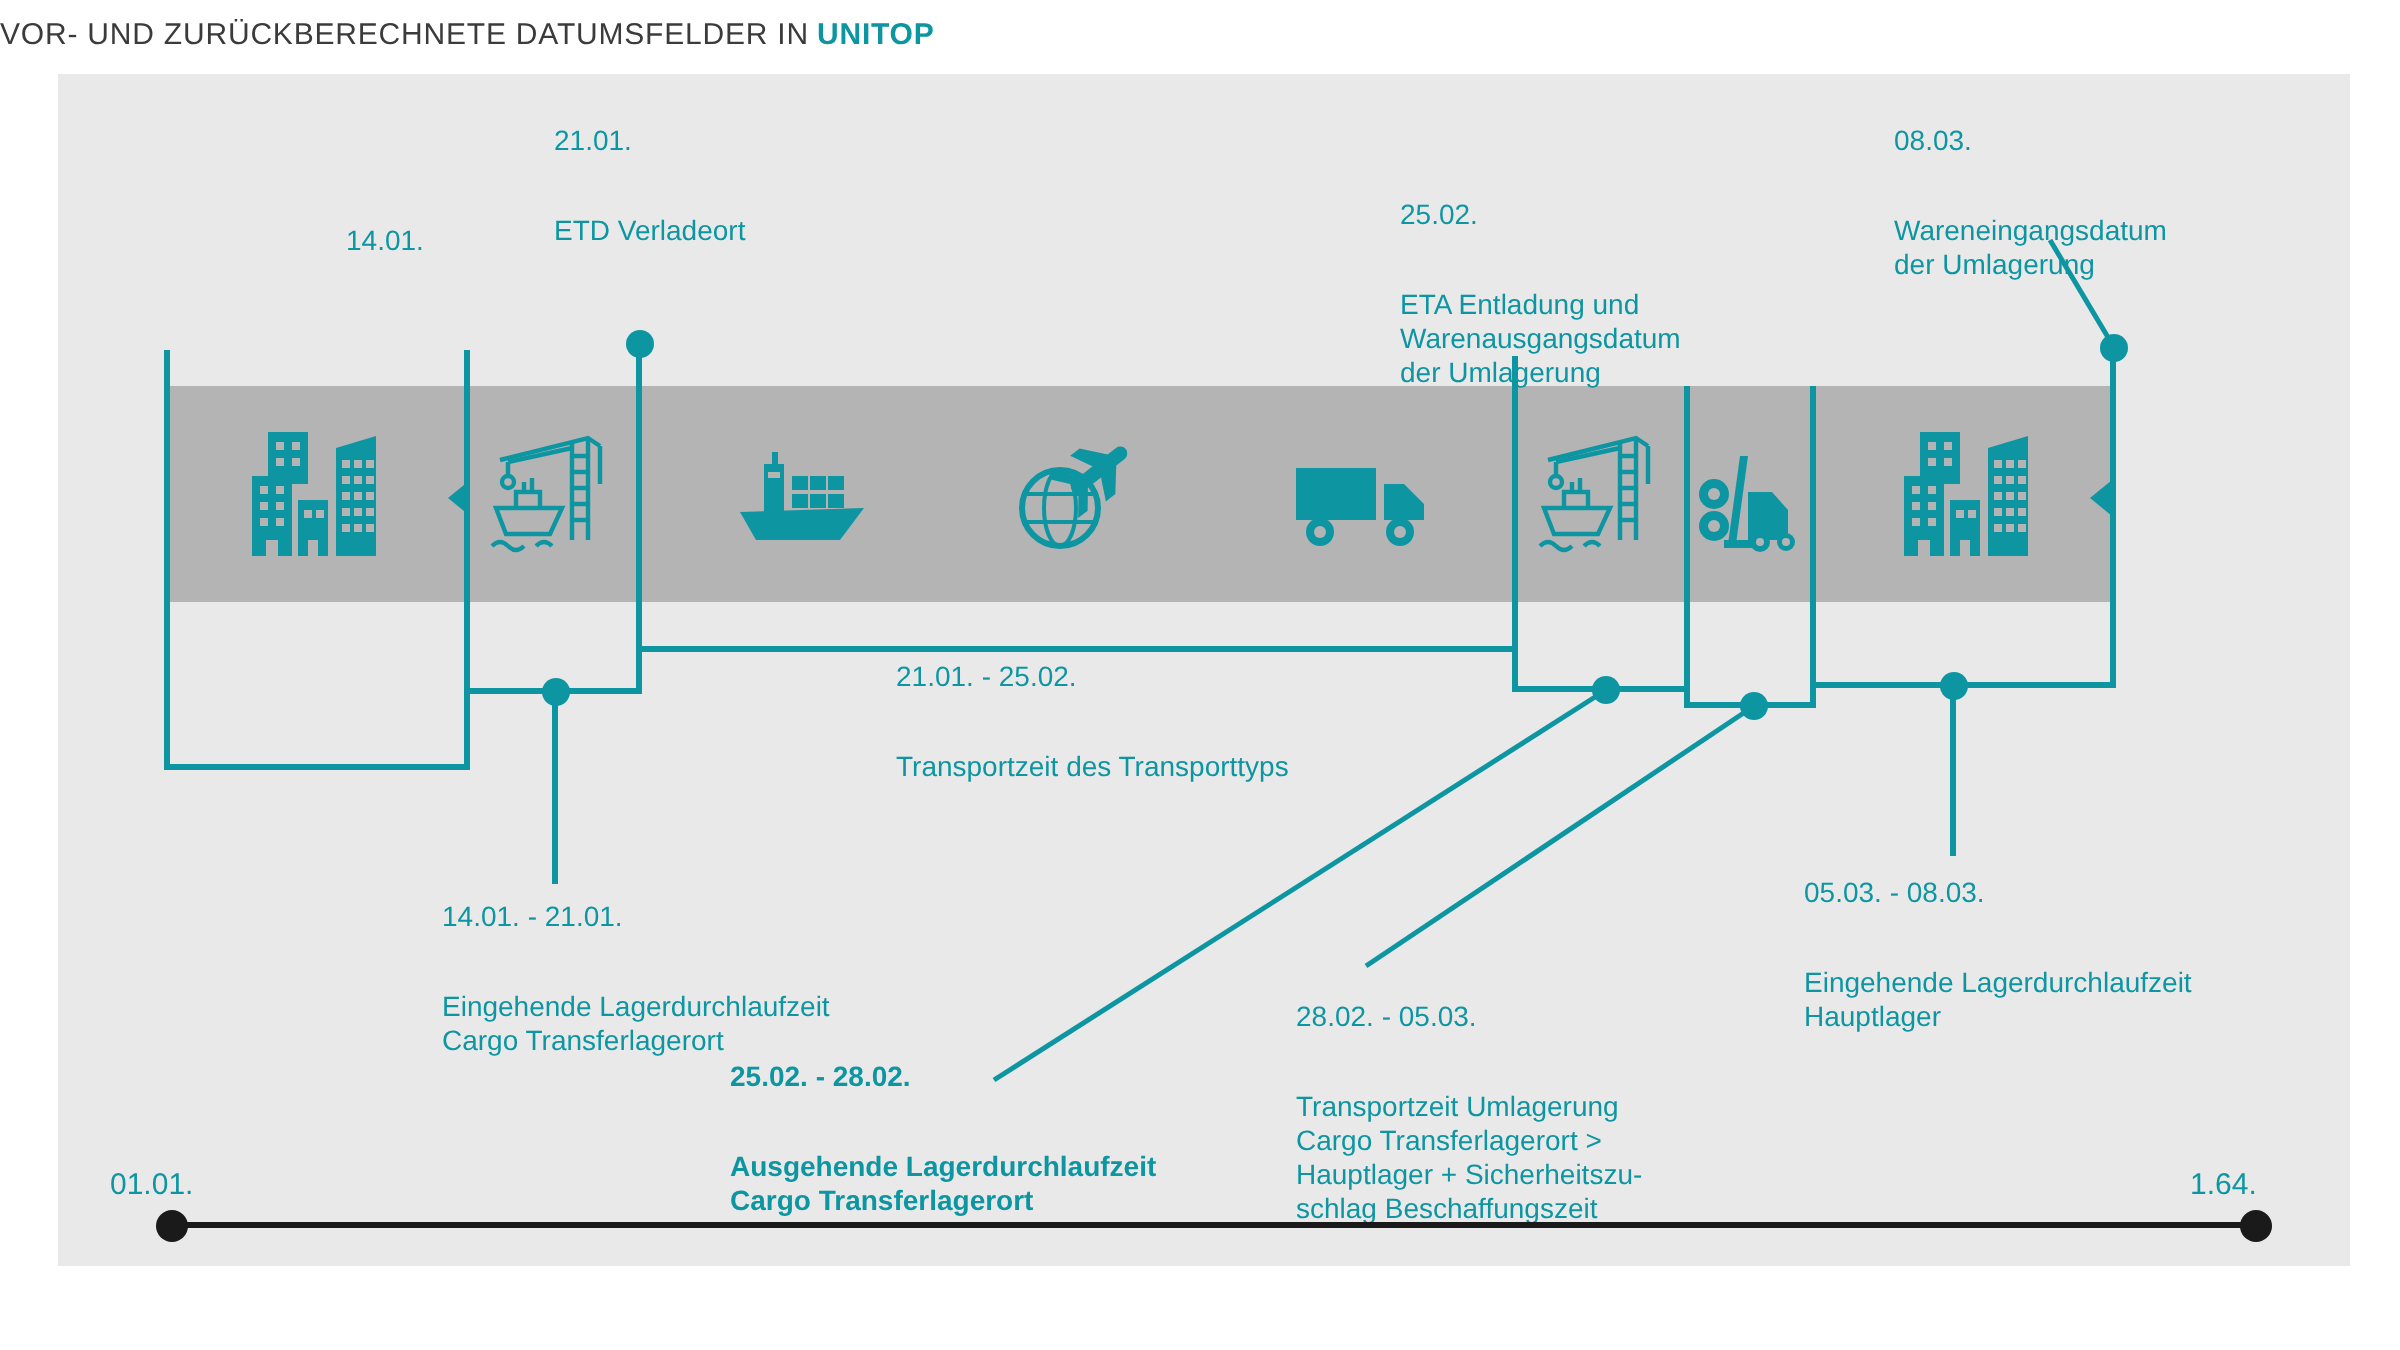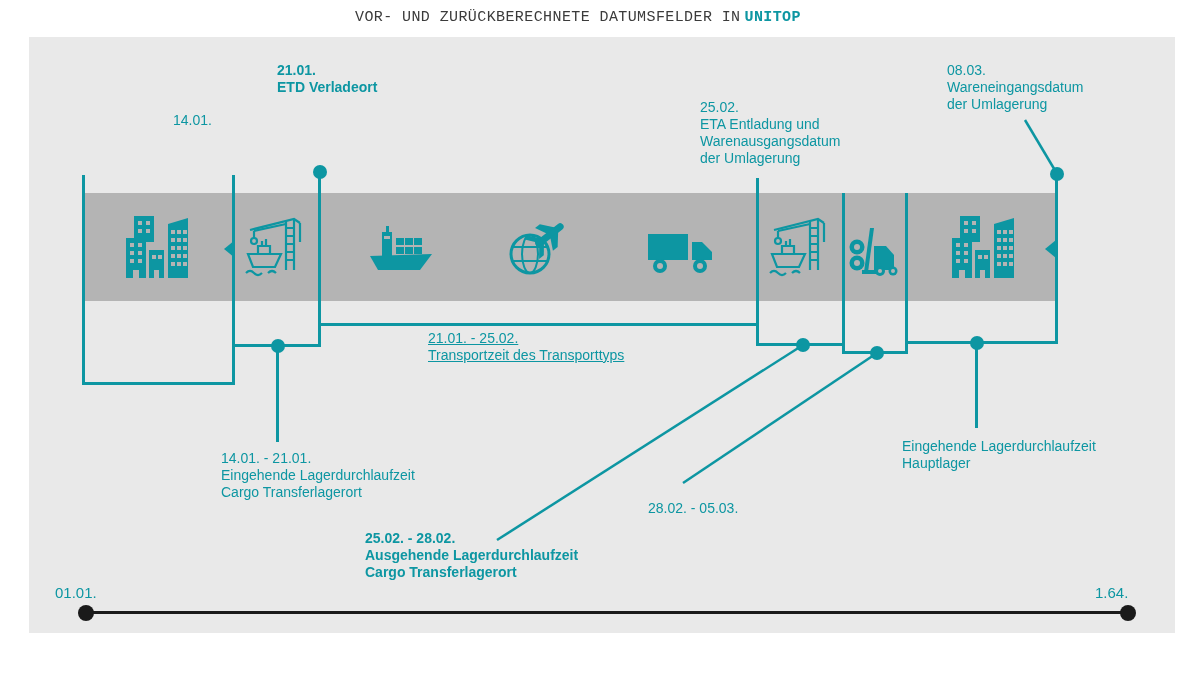--- a/index.html
+++ b/index.html
@@ -1,34 +1,34 @@
 <!DOCTYPE html>
 <html style="--accent: #0d96a2; --band: #b4b4b4; --panel: #e9e9e9; --ink: #3b3b3b; --timeline: #1a1a1a;"><head>
 <meta charset="utf-8">
 <style>
   :root{
     --accent:#0d96a2; --band:#b4b4b4; --panel:#e9e9e9; --ink:#3b3b3b; --timeline:#1a1a1a;
   }
   *{box-sizing:border-box; margin:0; padding:0;}
   body{background:#fff; font-family:"Liberation Sans", sans-serif;}
   .stage{position:relative; width:1200px; height:675px; background:#fff; overflow:hidden;}
-  .title{position:absolute; left:0; width:1156px; text-align:center; color:var(--ink);
-         font-size:15px; letter-spacing:.4px; font-weight:400;font-family:Liberation Mono, monospace;}
+  .title{position:absolute; left:0; width:1156px; text-align:left; color:var(--ink);
+         font-size:15px; letter-spacing:.4px; font-weight:400;}
   .title .brand{color:var(--accent); font-weight:700; margin-left:4px;}
   .panel{position:absolute; left:29px; top:37px; width:1146px; height:596px; background:var(--panel);}
   .band{position:absolute; left:85px; top:193px; width:972px; height:108px; background:var(--band);}
   .icon{position:absolute; color:var(--accent); line-height:0;}
   svg{overflow:visible;}
   .vline,.hline{position:absolute; background:var(--accent);}
   .vline{width:3px;} .hline{height:3px;}
   .dot{position:absolute; width:14px; height:14px; border-radius:50%; background:var(--accent);}
   .tri{position:absolute; width:0; height:0; border-top:9px solid transparent;
        border-bottom:9px solid transparent; border-right:11px solid var(--accent);}
   .lbl{position:absolute; color:var(--accent); font-size:14px; line-height:17px;}
-  .lbl .txt{white-space:pre-line;}
+  .lbl .txt{white-space:pre-line;margin-top:28px;}
   .overlay{position:absolute; left:0; top:0; pointer-events:none;}
   .tl-line{position:absolute; left:86px; top:611px; width:1042px; height:3px; background:var(--timeline);}
   .tl-dot{position:absolute; width:16px; height:16px; border-radius:50%; background:var(--timeline); top:605px;}
   .tl-lbl{position:absolute; color:var(--accent); font-size:15px; top:584px;}
 </style>
 </head>
 <body>
 
 <div class="stage">
 
@@ -255,54 +255,59 @@
 
   <svg class="overlay" width="1200" height="675">
     <line x1="803" y1="345" x2="497" y2="540" stroke="var(--accent)" stroke-width="2.5"></line>
     <line x1="877" y1="353" x2="683" y2="483" stroke="var(--accent)" stroke-width="2.5"></line>
     <line x1="1025" y1="120" x2="1056" y2="172" stroke="var(--accent)" stroke-width="2.5"></line>
   </svg>
 
   <div class="lbl" style="left:173px; top:112px;">
     <div>14.01.</div>
   </div>
-  <div class="lbl" style="left:277px; top:62px;font-weight:bold;">
+  <div class="lbl" style="left:277px; top:62px;">
     <div>21.01.</div>
     <div class="txt">ETD Verladeort</div>
   </div>
   <div class="lbl" style="left:700px; top:99px;">
     <div>25.02.</div>
     <div class="txt">ETA Entladung und
 Warenausgangsdatum
 der Umlagerung</div>
   </div>
   <div class="lbl" style="left:947px; top:62px;">
     <div>08.03.</div>
     <div class="txt">Wareneingangsdatum
 der Umlagerung</div>
   </div>
 
   <div class="lbl" style="left:221px; top:450px;">
     <div>14.01. - 21.01.</div>
     <div class="txt">Eingehende Lagerdurchlaufzeit
 Cargo Transferlagerort</div>
   </div>
-  <div class="lbl" style="left:428px; top:330px;text-decoration:underline;">
+  <div class="lbl" style="left:448px; top:330px;">
     <div>21.01. - 25.02.</div>
     <div class="txt">Transportzeit des Transporttyps</div>
   </div>
   <div class="lbl" style="left:365px; top:530px;font-weight:bold;">
     <div>25.02. - 28.02.</div>
     <div class="txt">Ausgehende Lagerdurchlaufzeit
 Cargo Transferlagerort</div>
   </div>
   <div class="lbl" style="left:648px; top:500px;">
     <div>28.02. - 05.03.</div>
+    <div class="txt">Transportzeit Umlagerung
+Cargo Transferlagerort  &gt;
+Hauptlager + Sicherheitszu-
+schlag Beschaffungszeit</div>
   </div>
   <div class="lbl" style="left:902px; top:438px;">
+    <div>05.03. - 08.03.</div>
     <div class="txt">Eingehende Lagerdurchlaufzeit
 Hauptlager</div>
   </div>
 
   <div class="tl-line"></div>
   <div class="tl-dot" style="left:78px;"></div>
   <div class="tl-dot" style="left:1120px;"></div>
   <div class="tl-lbl" style="left:55px;">01.01.</div>
   <div class="tl-lbl" style="left:1095px;">1.64.</div>
 

